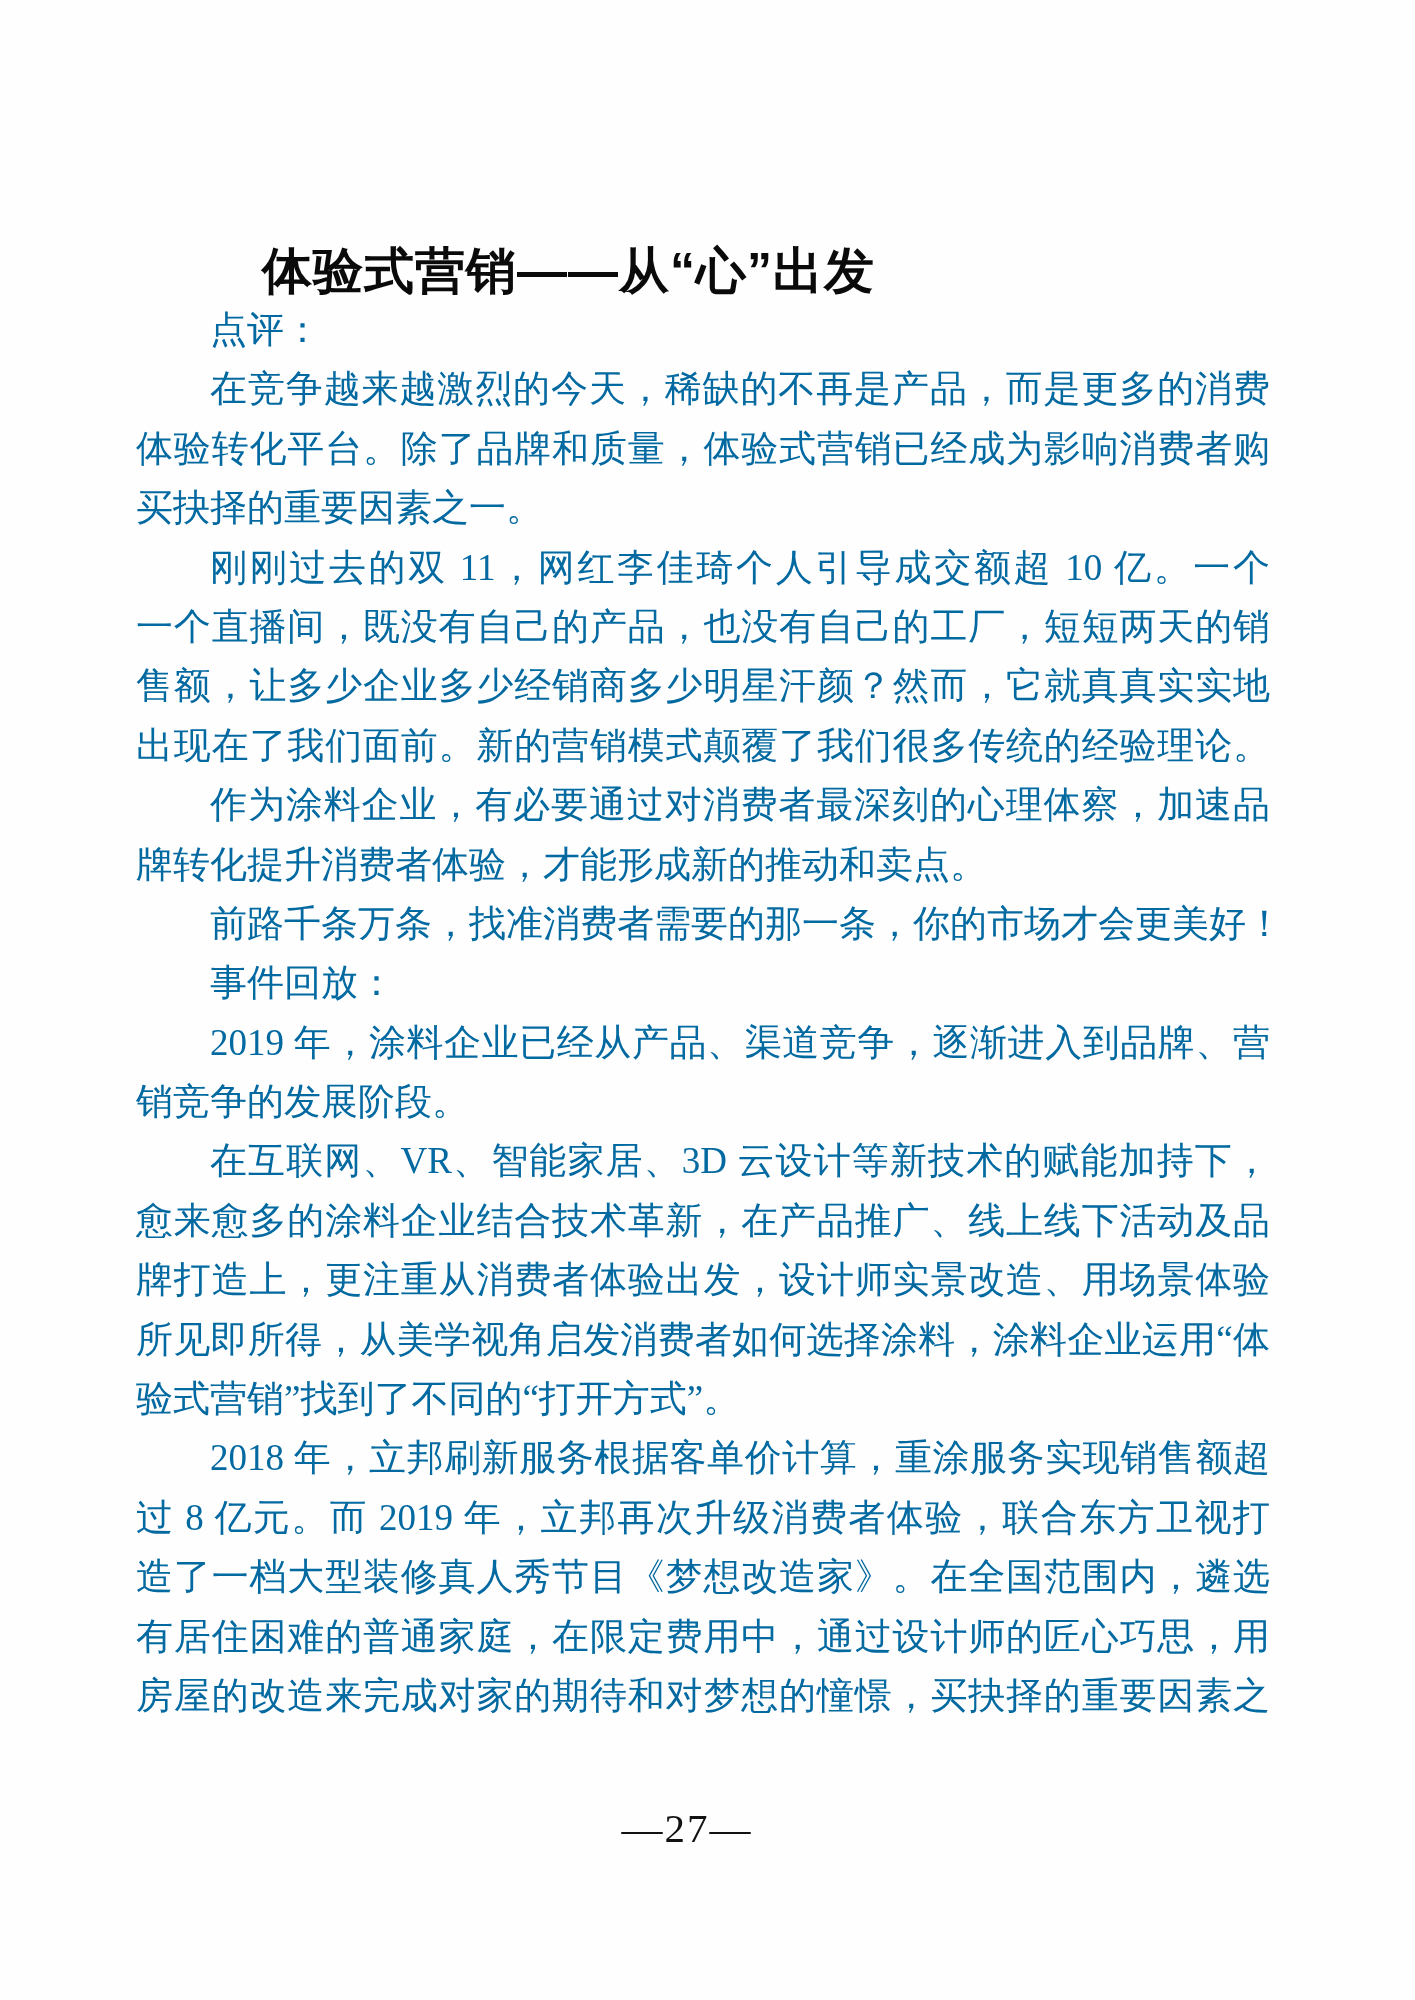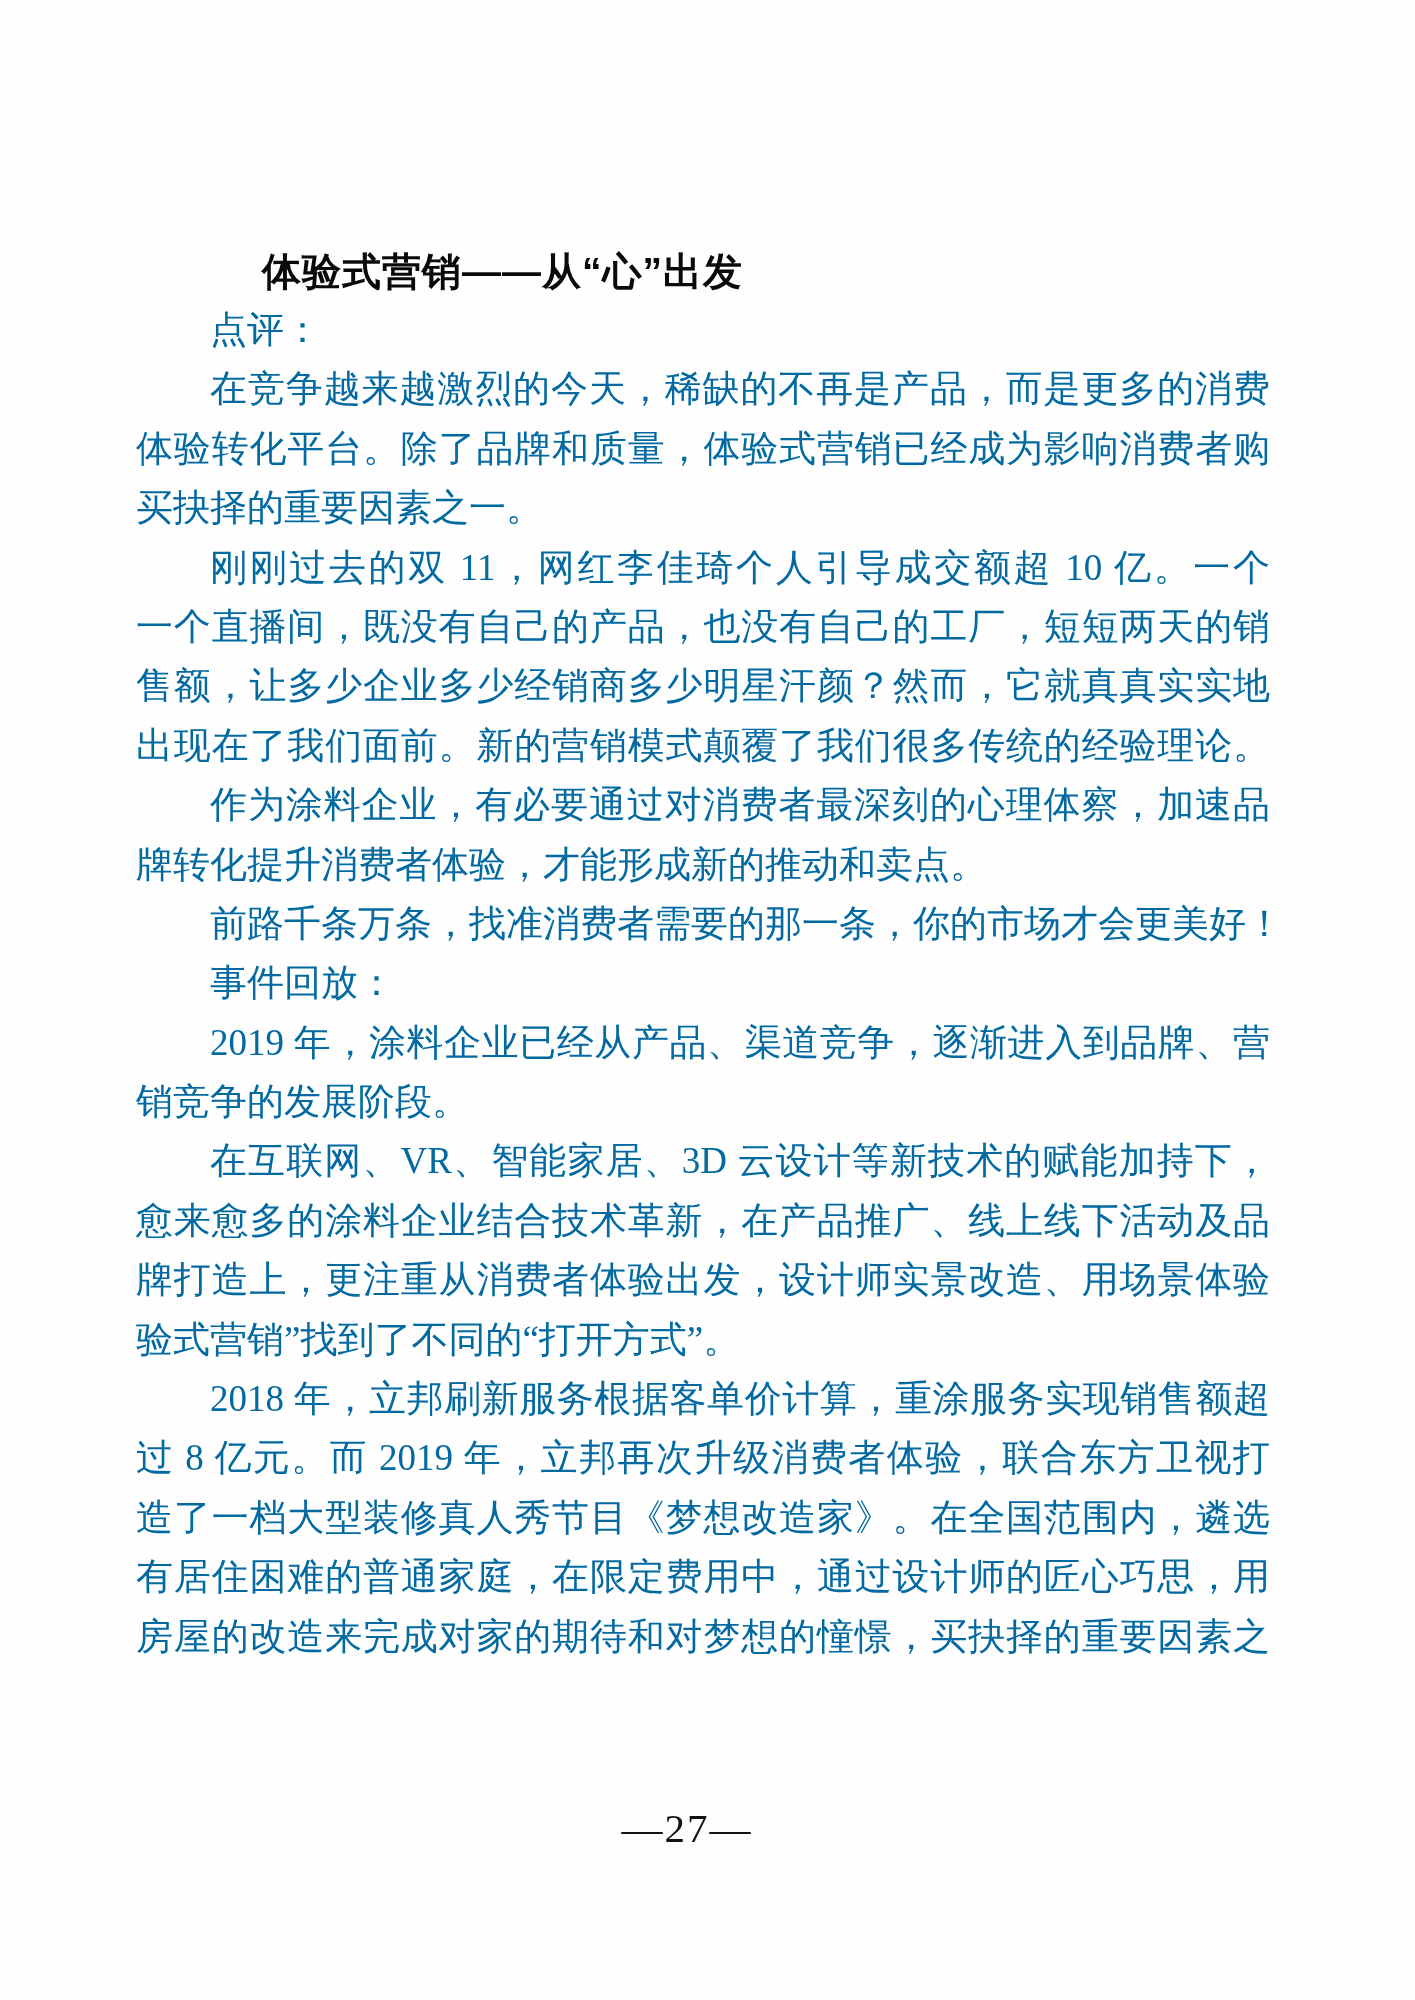--- a/index.html
+++ b/index.html
@@ -18,21 +18,21 @@
   .content {
     position: absolute;
     left: 136px;
     top: 243px;
     width: 1134px;
   }
   .doc-title {
     margin: 0;
     padding-left: 126px;
     font-family: "Liberation Sans", "DejaVu Sans", sans-serif;
-    font-size: 39px;
+    font-size: 50px;
     font-weight: 700;
     line-height: 57px;
     letter-spacing: 1px;
     color: #0a0a0a;
     white-space: nowrap;
   }
   .text-line {
     font-family: "Liberation Serif", "DejaVu Serif", serif;
     font-size: 37px;
     line-height: 59.4px;
@@ -79,20 +79,21 @@
         <div class="text-line justify">出现在了我们面前。新的营销模式颠覆了我们很多传统的经验理论。</div>
         <div class="text-line indent justify">作为涂料企业，有必要通过对消费者最深刻的心理体察，加速品</div>
         <div class="text-line">牌转化提升消费者体验，才能形成新的推动和卖点。</div>
         <div class="text-line indent">前路千条万条，找准消费者需要的那一条，你的市场才会更美好！</div>
         <div class="text-line indent">事件回放：</div>
         <div class="text-line indent justify">2019 年，涂料企业已经从产品、渠道竞争，逐渐进入到品牌、营</div>
         <div class="text-line">销竞争的发展阶段。</div>
         <div class="text-line indent justify">在互联网、VR、智能家居、3D 云设计等新技术的赋能加持下，</div>
         <div class="text-line justify">愈来愈多的涂料企业结合技术革新，在产品推广、线上线下活动及品</div>
         <div class="text-line justify">牌打造上，更注重从消费者体验出发，设计师实景改造、用场景体验</div>
+        <div class="text-line justify">所见即所得，从美学视角启发消费者如何选择涂料，涂料企业运用“体</div>
         <div class="text-line">验式营销”找到了不同的“打开方式”。</div>
         <div class="text-line indent justify">2018 年，立邦刷新服务根据客单价计算，重涂服务实现销售额超</div>
         <div class="text-line justify">过 8 亿元。而 2019 年，立邦再次升级消费者体验，联合东方卫视打</div>
         <div class="text-line justify">造了一档大型装修真人秀节目《梦想改造家》。在全国范围内，遴选</div>
         <div class="text-line justify">有居住困难的普通家庭，在限定费用中，通过设计师的匠心巧思，用</div>
         <div class="text-line justify">房屋的改造来完成对家的期待和对梦想的憧憬，买抉择的重要因素之一</div>
       </div>
   </div>
   <div class="page-number">—27—</div>
 </div>

